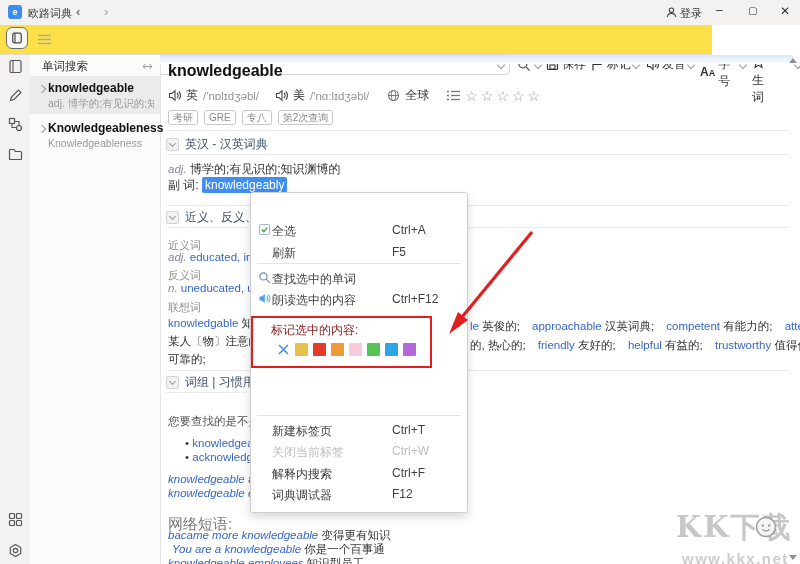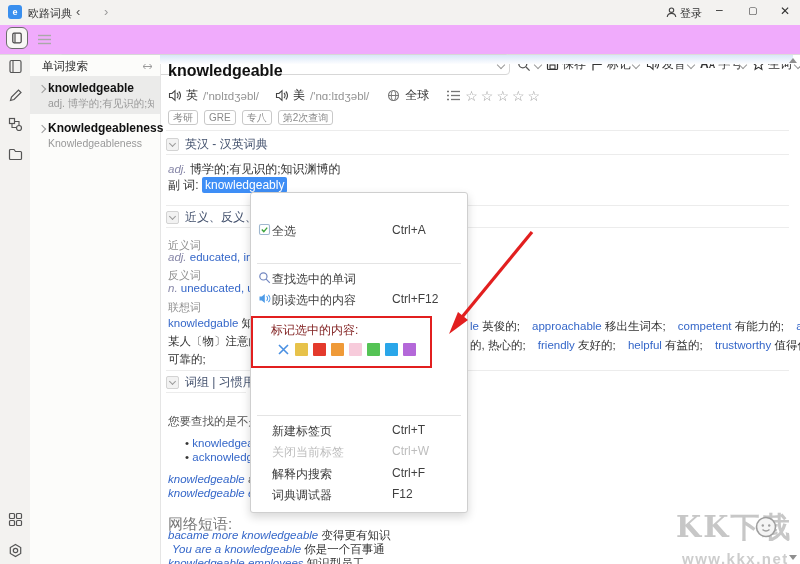--- a/index.html
+++ b/index.html
@@ -3,21 +3,21 @@
 <meta charset="utf-8">
 <style>
   html,body{margin:0;padding:0;}
   body{width:800px;height:564px;overflow:hidden;position:relative;background:#fff;
        font-family:"Liberation Sans","DejaVu Sans",sans-serif;font-size:12px;color:#333;}
   .abs{position:absolute;}
   .nowrap{white-space:nowrap;}
   svg{display:block;}
   
   .titlebar{left:0;top:0;width:800px;height:25px;background:#f3f2f0;}
-  .toolbar{left:0;top:25px;width:800px;height:29px;background:#f0abfc;border-bottom:1px solid #dddcda;}
+  .toolbar{left:0;top:25px;width:712px;height:29px;background:#fde047;border-bottom:1px solid #dddcda;}
   .apptitle{font-size:11px;color:#333;}
   .navchev{font-size:13px;color:#555;line-height:16px;cursor:default;}
   .winbtn{font-size:12px;color:#333;}
   .tabbox{width:20px;height:20px;border:1.4px solid #6d6d6d;border-radius:6px;display:flex;align-items:center;justify-content:center;background:#f8f7f5;}
   .searchbox{left:58px;top:29px;width:452px;height:21px;background:#fff;border:1px solid #d7d7d7;border-radius:4px;
              font-weight:bold;font-size:12px;color:#222;padding:0 18px 0 8px;box-sizing:border-box;outline:none;}
   .tbtn{display:flex;align-items:center;gap:3px;color:#333;font-size:12px;}
   .chev{width:5px;height:5px;border-right:1.2px solid #9a9a9a;border-bottom:1.2px solid #9a9a9a;
         display:inline-block;transform:rotate(45deg);}
   .chevr{transform:rotate(-45deg);}
@@ -143,21 +143,21 @@
     <span>发音</span>
   </div>
   <span class="abs chev" style="left:688px;top:37px;"></span>
 
   <div class="abs tbtn" style="left:700px;top:31px;">
     <span style="font-weight:bold;font-size:12px;line-height:13px;">A<span style="font-size:9px;">A</span></span>
     <span>字号</span>
   </div>
   <span class="abs chev" style="left:740px;top:37px;"></span>
 
-  <div class="abs tbtn" style="left:752px;top:31px;">
+  <div class="abs tbtn" style="left:752px;top:31px;flex-direction:column;">
     <svg width="13" height="13" viewBox="0 0 13 13">
         <path d="M6.5 1 L8 4.6 11.9 4.9 9 7.5 9.9 11.3 6.5 9.3 3.1 11.3 4 7.5 1.1 4.9 5 4.6 Z" fill="none" stroke="#333" stroke-width="1.1"></path>
       </svg>
     <span>生词</span>
   </div>
   <span class="abs chev" style="left:795px;top:37px;"></span>
 </div>
 
 <div class="abs rail">
   <span class="railicon" style="top:4px;">
@@ -310,21 +310,21 @@
 <div class="abs frag nowrap" style="left:168px;top:282px;">
   <span class="pos">n.</span> <span class="lnk">uneducated, uni</span>
 </div>
 <span class="abs graylabel" style="left:168px;top:300px;">联想词</span>
 
 <div class="abs frag nowrap" style="left:168px;top:317px;">
   <span class="lnk">knowledgable</span><span> 知识</span>
 </div>
 <div class="abs frag nowrap" style="left:470px;top:320px;">
   <span class="pair"><span class="lnk">le</span><span> 英俊的;</span></span>
-  <span class="pair"><span class="lnk">approachable</span><span> 移出生词本;</span></span>
+  <span class="pair"><span class="lnk">approachable</span><span> 汉英词典;</span></span>
   <span class="pair"><span class="lnk">competent</span><span> 有能力的;</span></span>
   <span class="pair"><span class="lnk">attentive</span></span>
 </div>
 <div class="abs frag nowrap" style="left:168px;top:335px;">某人〔物〕注意的</div>
 <div class="abs frag nowrap" style="left:470px;top:339px;">
   <span class="pair">的, 热心的;</span>
   <span class="pair"><span class="lnk">friendly</span><span> 友好的;</span></span>
   <span class="pair"><span class="lnk">helpful</span><span> 有益的;</span></span>
   <span class="pair"><span class="lnk">trustworthy</span><span> 值得信赖的.</span></span>
 </div>
@@ -371,20 +371,24 @@
 <div class="abs menu">
   <div class="mrow" style="top:26px;">
     <span class="micon">
         <svg width="13" height="13" viewBox="0 0 13 13">
           <rect x="1.5" y="1.5" width="10" height="10" rx="1.5" fill="#fff" stroke="#9fb7cf" stroke-width="1.1"></rect>
           <path d="M3.8 6.6 l2 2 3.4-4" fill="none" stroke="#3da43d" stroke-width="1.4"></path>
         </svg>
       </span>
     <span class="mlabel">全选</span>
       <span class="mkey">Ctrl+A</span>
+  </div>
+  <div class="mrow" style="top:48px;">
+    <span class="mlabel">刷新</span>
+      <span class="mkey">F5</span>
   </div>
   <div class="msep" style="top:70px;"></div>
   <div class="mrow" style="top:74px;">
     <span class="micon">
         <svg width="13" height="13" viewBox="0 0 13 13">
           <circle cx="5.4" cy="5.4" r="3.6" fill="none" stroke="#7287c0" stroke-width="1.2"></circle>
           <line x1="8.2" y1="8.2" x2="11.8" y2="11.8" stroke="#7287c0" stroke-width="1.2"></line>
         </svg>
       </span>
     <span class="mlabel">查找选中的单词</span>

